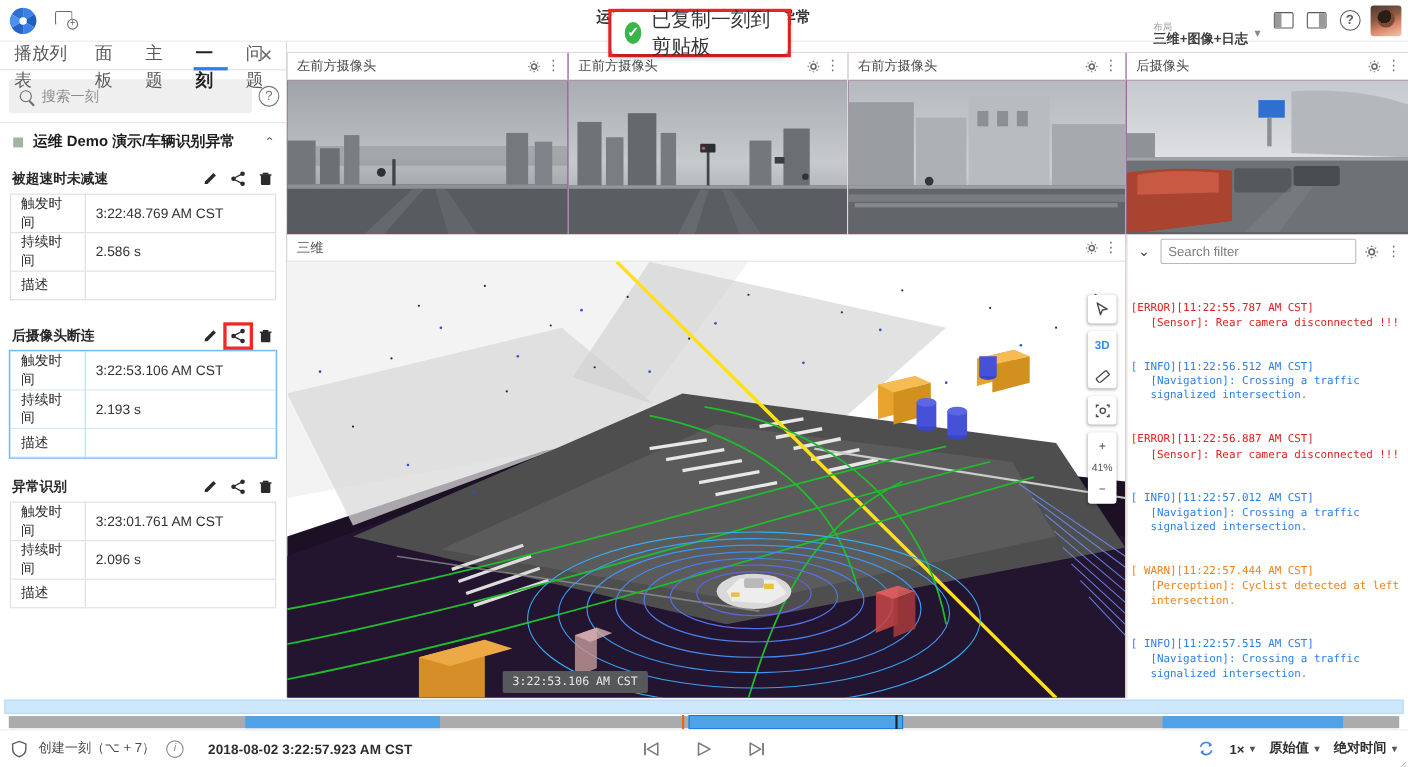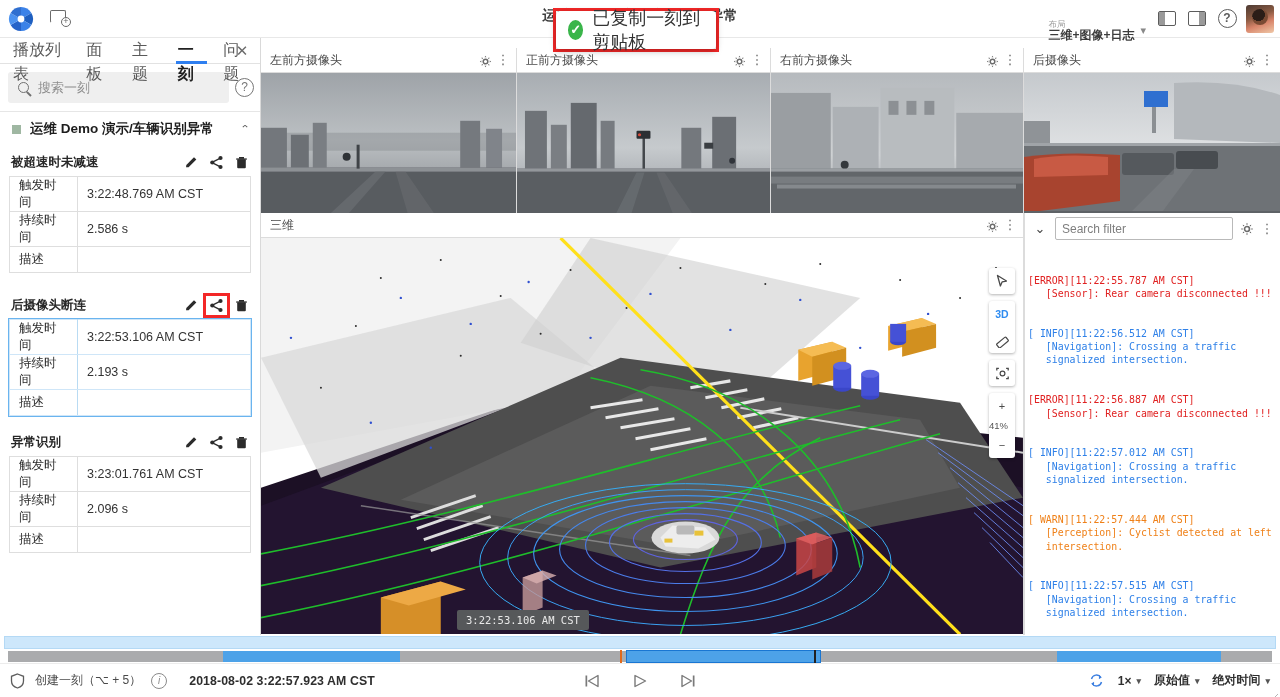--- a/index.html
+++ b/index.html
@@ -180,21 +180,21 @@
     position: absolute; left: 0; top: 25px; right: 0; bottom: 0;
     background: #ffffff; overflow: hidden;
   }
   .scene-svg { position: absolute; inset: 0; }
   .viewctl {
     position: absolute; right: 8px; top: 30px; display: flex; flex-direction: column;
     gap: 7px; align-items: center; z-index: 8;
   }
   .vc-group {
     background: #fff; border-radius: 3px; box-shadow: 0 1px 3px rgba(0,0,0,.3);
-    display: flex; flex-direction: column; overflow: hidden;
+    display: flex; flex-direction: column; align-items: center; overflow: hidden;
   }
   .vc-btn {
     width: 26px; height: 26px; display: flex; align-items: center; justify-content: center;
     cursor: pointer; font-size: 11px; color: #4a4a4a;
   }
   .vc-btn.label3d { color: #2e8bf0; font-weight: bold; font-size: 10.5px; }
   .vc-zoom { font-size: 9.5px; color: #555; padding: 1px 0; }
   .ts-pill {
     position: absolute; left: 196px; bottom: 5px; background: #56585a; color: #e8e8e8;
     font-family: "DejaVu Sans Mono", monospace; font-size: 10.5px; padding: 4px 9px; border-radius: 2px;
@@ -868,21 +868,21 @@
     </div>
   </div>
 
   <div class="bottombar">
     <div class="bb-left">
       <div class="shield">
         <svg width="15" height="16" viewBox="0 0 15 16">
             <path d="M7.5 1 L13.5 3.3 V8 C13.5 11.6 10.8 14 7.5 15 C4.2 14 1.5 11.6 1.5 8 V3.3 Z" fill="none" stroke="#5d5d5d" stroke-width="1.3"></path>
           </svg>
       </div>
-      <div class="bb-txt">创建一刻（⌥ + 5）</div>
+      <div class="bb-txt">创建一刻（⌥ + 7）</div>
       <div class="info-ico">i</div>
       <div class="bb-time">2018-08-02 3:22:57.923 AM CST</div>
     </div>
 
     <div class="bb-center">
       <div class="pbtn">
         <svg width="18" height="16" viewBox="0 0 18 16">
             <rect x="2.5" y="2.5" width="1.7" height="11" fill="#7a7a7a"></rect>
             <path d="M15 2.5 L15 13.5 L5.5 8 Z" fill="none" stroke="#7a7a7a" stroke-width="1.4" stroke-linejoin="round"></path>
           </svg>

